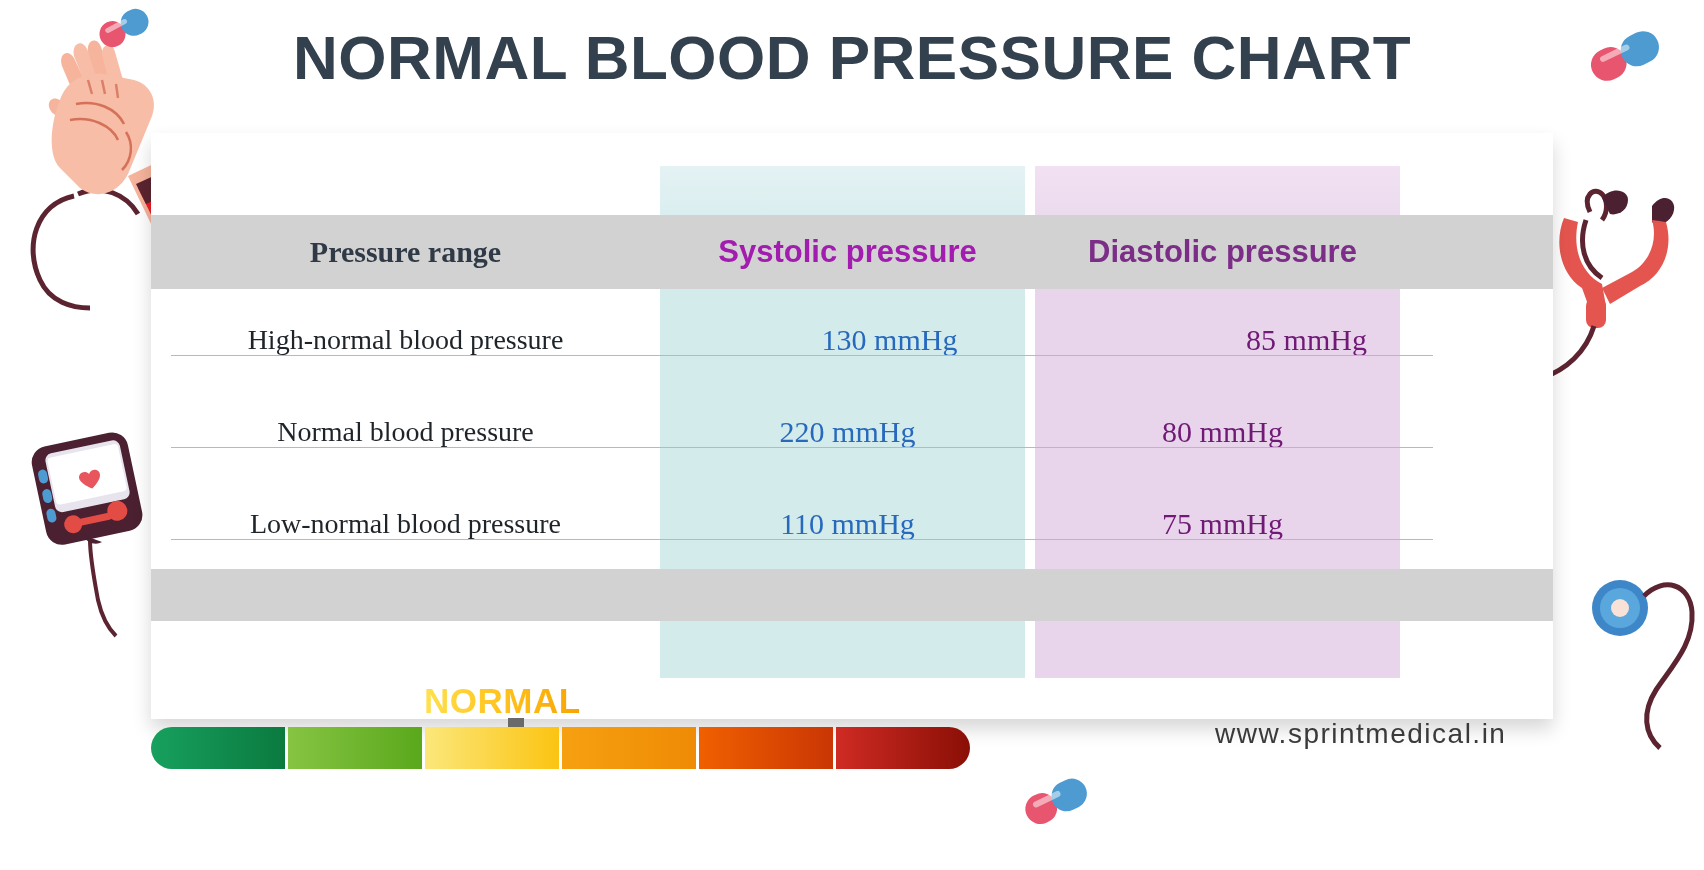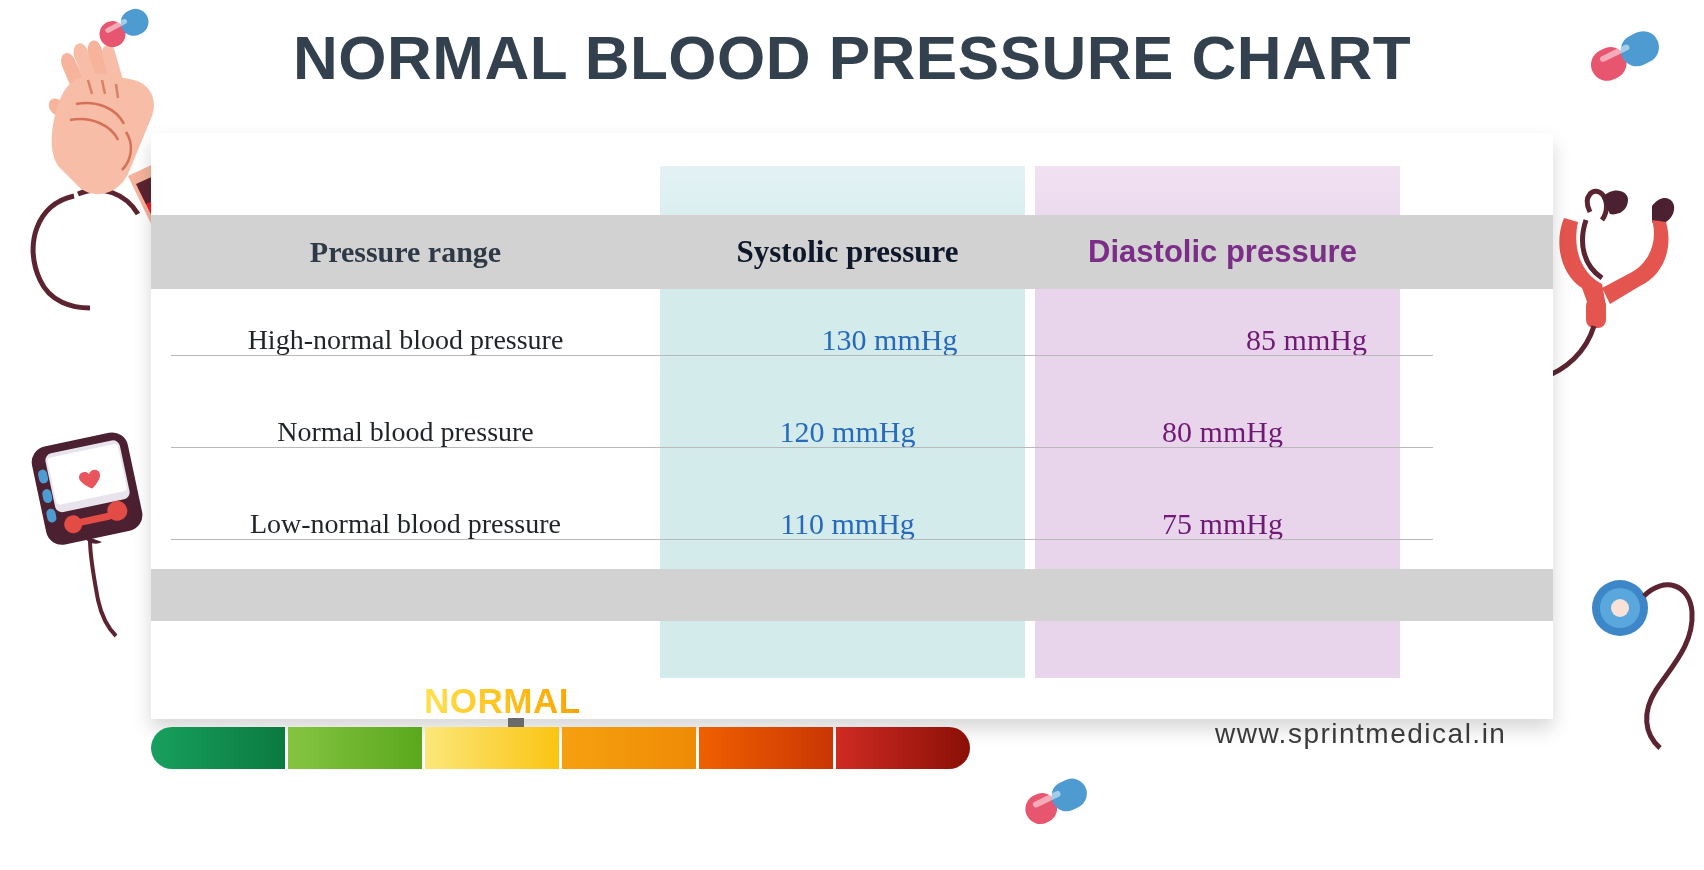--- a/index.html
+++ b/index.html
@@ -56,21 +56,21 @@
   .drow.r2{top:344px;}
 
   .c-range{width:509px;text-align:center;}
   .c-sys{width:375px;text-align:center;}
   .c-dia{width:375px;text-align:center;}
 
   .h-range{
     font-size:30px;font-weight:bold;color:#2f3a46;
     font-family:"Liberation Serif", serif;
   }
-  .h-sys{font-size:31px;font-weight:bold;color:#0f172a;font-family:Liberation Serif, serif;}
+  .h-sys{font-size:31px;font-weight:bold;color:#a21caf;}
   .h-dia{font-size:31px;font-weight:bold;color:#7b2d87;}
 
   .v-range{font-size:28px;color:#1f2429;font-family:"Liberation Serif", serif;}
   .v-sys{font-size:30px;color:#2769bd;font-family:"Liberation Serif", serif;}
   .v-dia{font-size:30px;color:#701a75;font-family:"Liberation Serif", serif;}
 
   .divider{
     position:absolute;left:20px;width:1262px;height:1px;
     background:#b9b9b9;
   }
@@ -239,21 +239,21 @@
       </div>
 
       <div class="drow r0">
         <div class="c-range v-range">High-normal blood pressure</div>
         <div class="c-sys v-sys">130 mmHg</div>
         <div class="c-dia v-dia">85 mmHg</div>
       </div>
 
       <div class="drow r1">
         <div class="c-range v-range">Normal blood pressure</div>
-        <div class="c-sys v-sys">120 mmHg</div>
+        <div class="c-sys v-sys">220 mmHg</div>
         <div class="c-dia v-dia">80 mmHg</div>
       </div>
 
       <div class="drow r2">
         <div class="c-range v-range">Low-normal blood pressure</div>
         <div class="c-sys v-sys">110 mmHg</div>
         <div class="c-dia v-dia">75 mmHg</div>
       </div>
 
       <div class="divider d0"></div>

